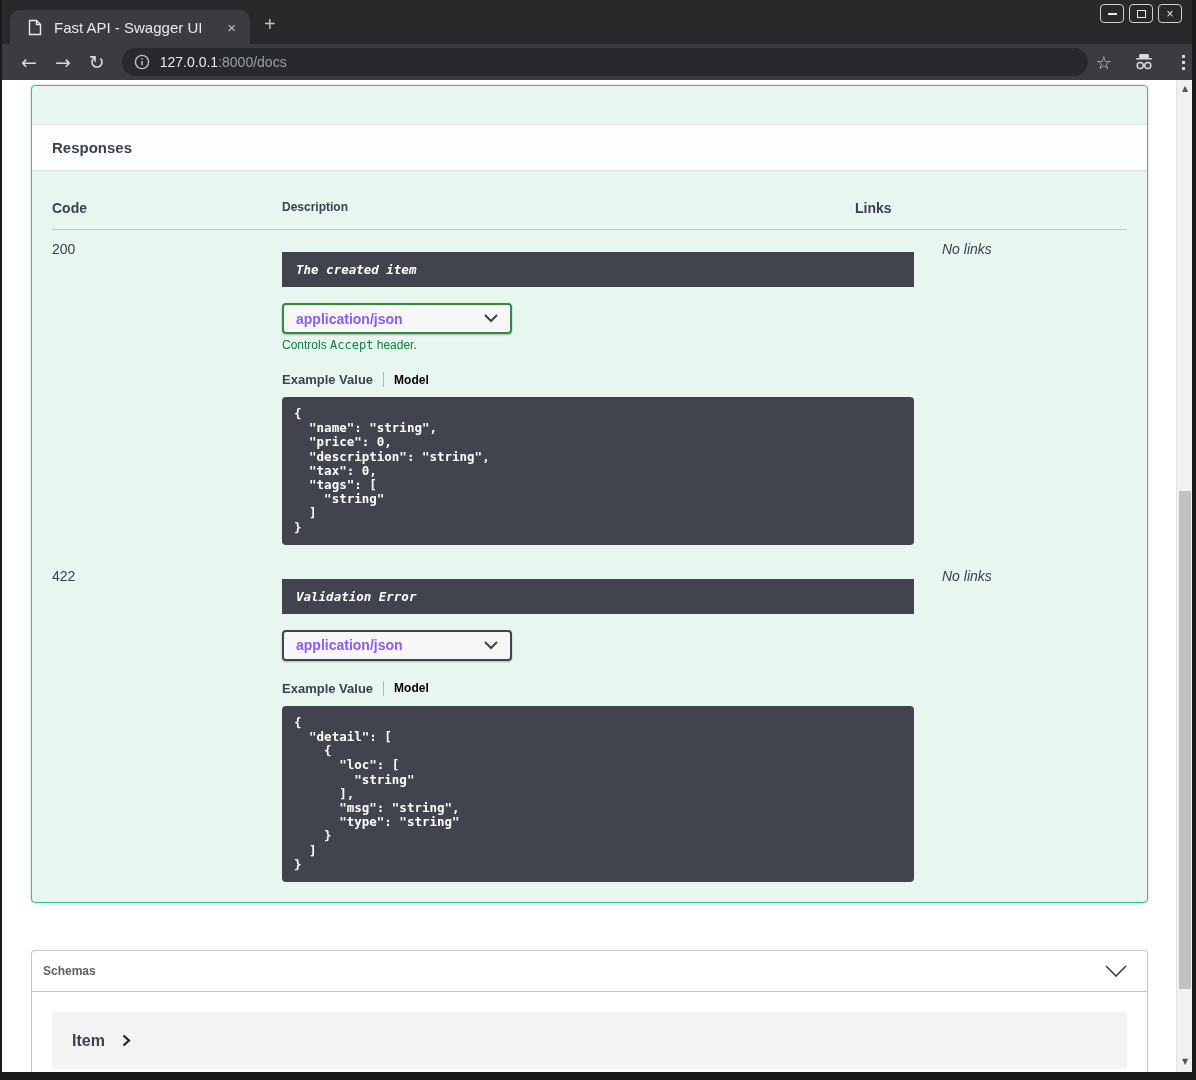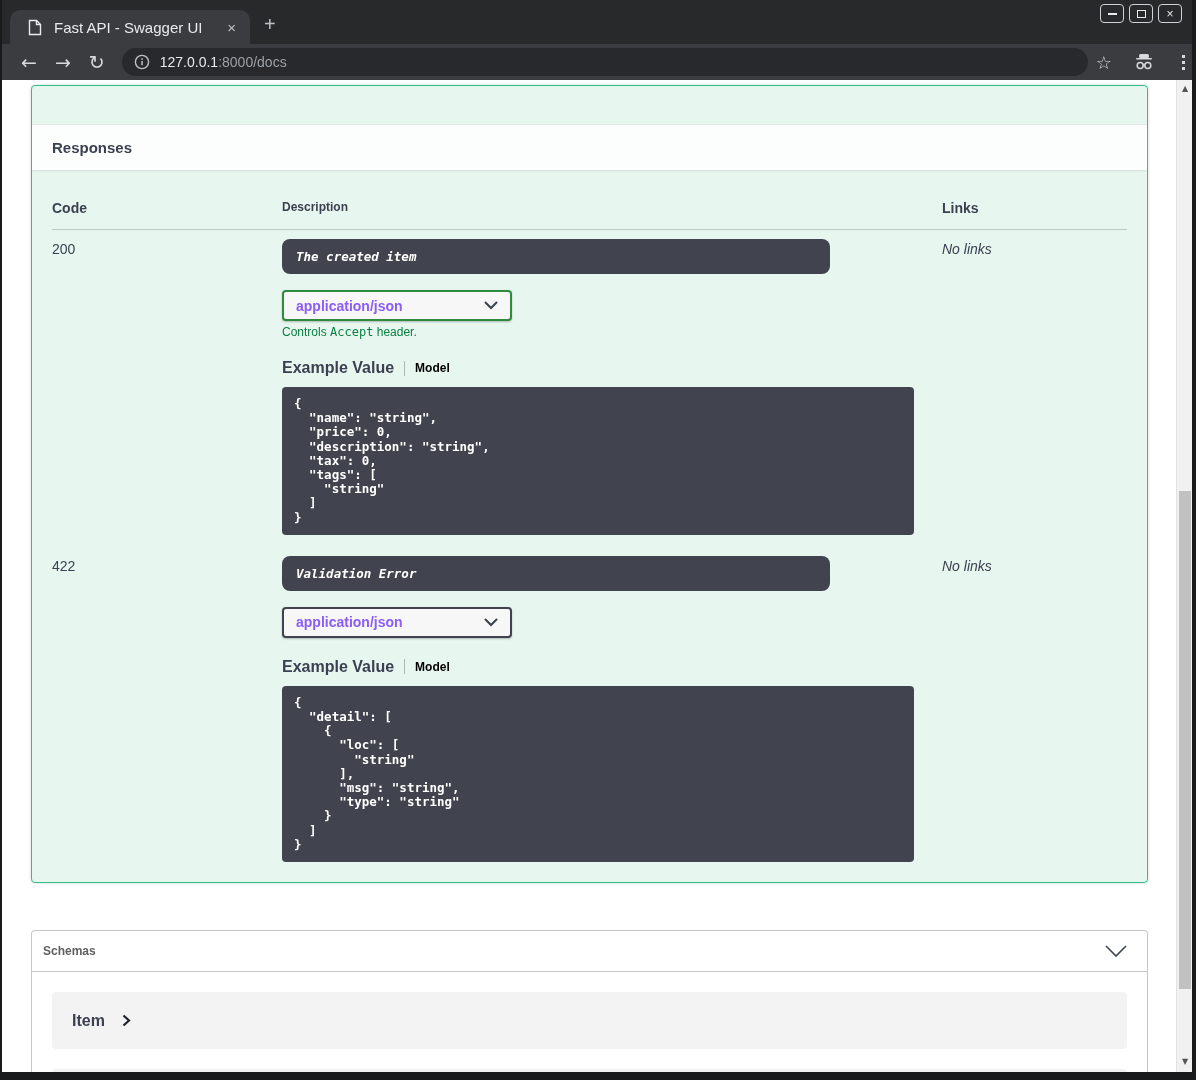--- a/index.html
+++ b/index.html
@@ -38,43 +38,43 @@
   .opblock { margin:5px 0 0 29px; width:1117px; background:#e8f6f0; border:1px solid #2fc08e;
              border-radius:4px; box-shadow:0 0 3px rgba(0,0,0,.19); overflow:hidden; }
   .opblock-toppad { height:38px; }
   .section-header { height:46px; background:rgba(255,255,255,.85); box-shadow:0 1px 2px rgba(0,0,0,.1);
                     border-top:1px solid rgba(59,65,81,.12); display:flex; align-items:center; padding:0 20px; }
   .section-header h4 { font-size:15px; font-weight:bold; color:#3b4151; }
 
   .responses-inner { padding:30px 20px 20px 20px; }
   .rtable-head { display:flex; border-bottom:1px solid rgba(59,65,81,.25); padding-bottom:13px; }
   .rtable-head .c1 { width:230px; font-size:14px; font-weight:bold; color:#3b4151; }
-  .rtable-head .c2 { width:660px; font-size:12px; font-weight:bold; color:#3b4151; }
+  .rtable-head .c2 { width:573px; font-size:12px; font-weight:bold; color:#3b4151; }
   .rtable-head .c3 { flex:1; font-size:14px; font-weight:bold; color:#3b4151; }
 
   .resp-row { display:flex; }
   .resp-row .code-cell { width:230px; padding-top:11px; font-size:14px; color:#3b4151; }
   .resp-row .desc-cell { width:660px; }
   .resp-row .links-cell { flex:1; padding-top:11px; font-size:14px; font-style:italic; color:#3b4151; }
   .row-200 { padding-bottom:12px; }
 
-  .desc-box { margin-top:9px; width:548px; background:#41444e; border-radius:8px; padding:10px 14px;
+  .desc-box { margin-top:22px; width:632px; background:#41444e; border-radius:0; padding:10px 14px;
               color:#fff; font-family:"DejaVu Sans Mono", monospace; font-size:12.5px; font-weight:bold; font-style:italic; }
 
   .media-select { margin-top:16px; width:230px; height:31px; background:#f7f7f7; border-radius:4px;
                   display:flex; align-items:center; justify-content:space-between; padding:0 12px;
                   box-shadow:0 1px 2px rgba(0,0,0,.25); cursor:pointer; }
   .media-select .sel-label { font-size:14px; font-weight:bold; color:#8b5cf6; }
   .border-green { border:2px solid #2e8b3e; }
   .border-dark  { border:2px solid #41444e; }
   .accept-note { margin-top:4px; font-size:12px; color:#0a8042; }
   .accept-note .mono { font-family:"DejaVu Sans Mono", monospace; }
 
   .tabs-line { margin-top:20px; display:flex; align-items:center; }
-  .tab-example { font-size:16px; font-weight:bold; color:#3b4151; cursor:pointer; }
+  .tab-example { font-size:13px; font-weight:bold; color:#3b4151; cursor:pointer; }
   .tab-sep { width:1px; height:15px; background:rgba(0,0,0,.25); margin:0 10px; }
   .tab-model { font-size:12px; color:#000000; cursor:pointer;font-weight:bold; }
 
   .code-pre { margin-top:10px; width:632px; background:#41444e; border-radius:4px; padding:10px 12px;
               color:#fff; font-family:"DejaVu Sans Mono", monospace; font-size:12.5px; line-height:14.2px;
               font-weight:bold; white-space:pre; overflow:hidden; }
 
   
   .schemas { margin:47px 0 0 29px; width:1117px; background:#fff; border:1px solid rgba(59,65,81,.3); border-radius:4px; }
   .schemas-header { height:41px; border-bottom:1px solid rgba(59,65,81,.3); display:flex; align-items:center;

